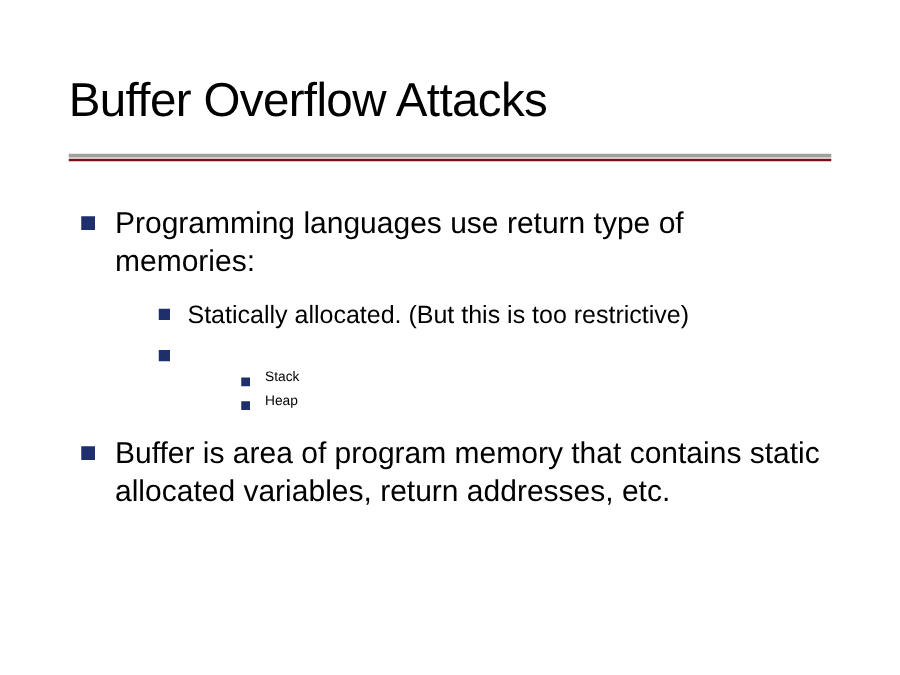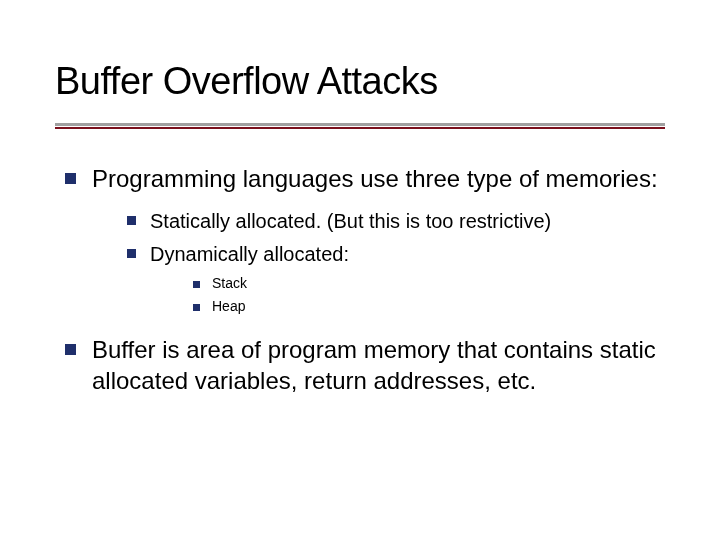--- a/index.html
+++ b/index.html
@@ -53,46 +53,45 @@
     margin-left: 72px;
     margin-bottom: 6px;
   }
   .lvl2 .bullet { margin-top: 8px; margin-right: 14px; }
   .lvl2 .txt { font-size: 20px; line-height: 1.35; text-align: right; }
   .lvl3 {
     margin-left: 138px;
     margin-bottom: 4px;
   }
   .lvl3 .bullet { margin-top: 7px; margin-right: 12px; }
-  .lvl3 .txt { font-size: 14px; line-height: 1.35; }
+  .lvl3 .txt { font-size: 11px; line-height: 1.35; }
   .gap-sm { margin-top: 6px; }
   .gap-lg { margin-top: 18px; }
 </style>
 </head>
 <body>
 
 <div class="title">Buffer Overflow Attacks</div>
 <div class="rule-wrap">
   <div class="rule-gray"></div>
   <div class="rule-red"></div>
 </div>
 
 <div class="row lvl1">
   <div class="bullet"></div>
-  <div class="txt">Programming languages use three type of memories:</div>
+  <div class="txt">Programming languages use return type of memories:</div>
 </div>
 
 <div class="row lvl2">
   <div class="bullet sm"></div>
   <div class="txt">Statically allocated. (But this is too restrictive)</div>
 </div>
 
 <div class="row lvl2">
   <div class="bullet sm"></div>
-  <div class="txt">Dynamically allocated:</div>
 </div>
 
 <div class="row lvl3 gap-sm">
   <div class="bullet xs"></div>
   <div class="txt">Stack</div>
 </div>
 
 <div class="row lvl3">
   <div class="bullet xs"></div>
   <div class="txt">Heap</div>

